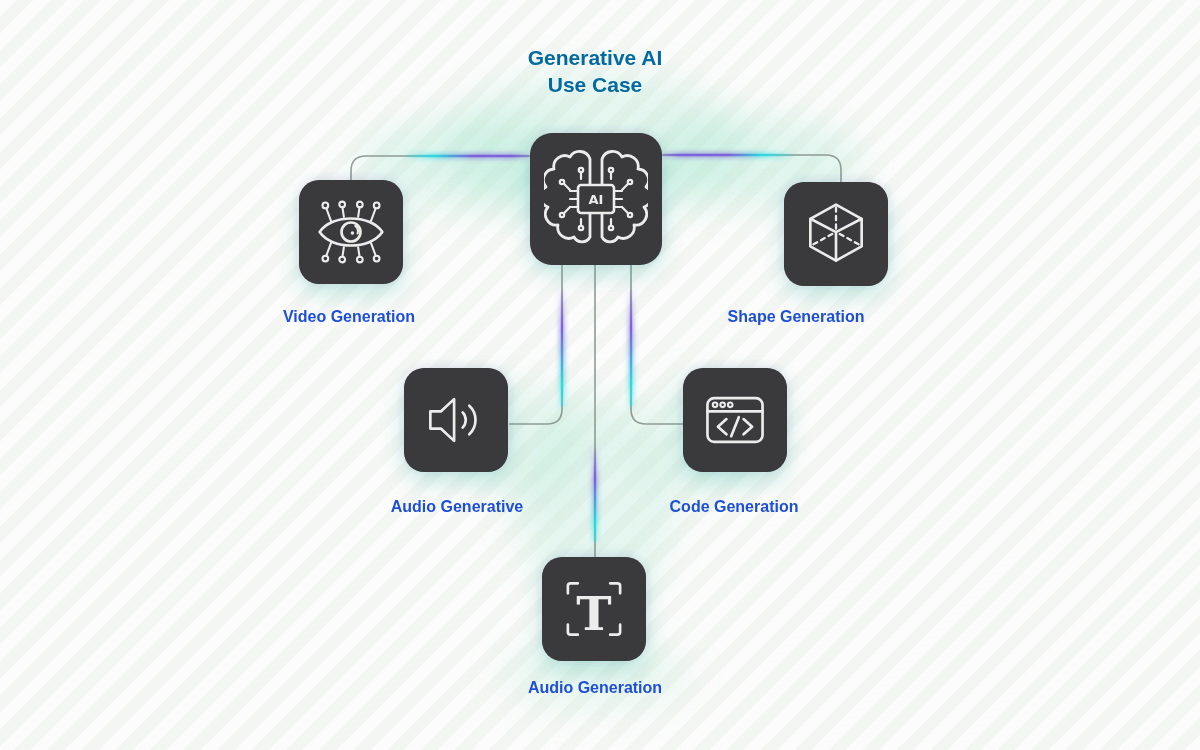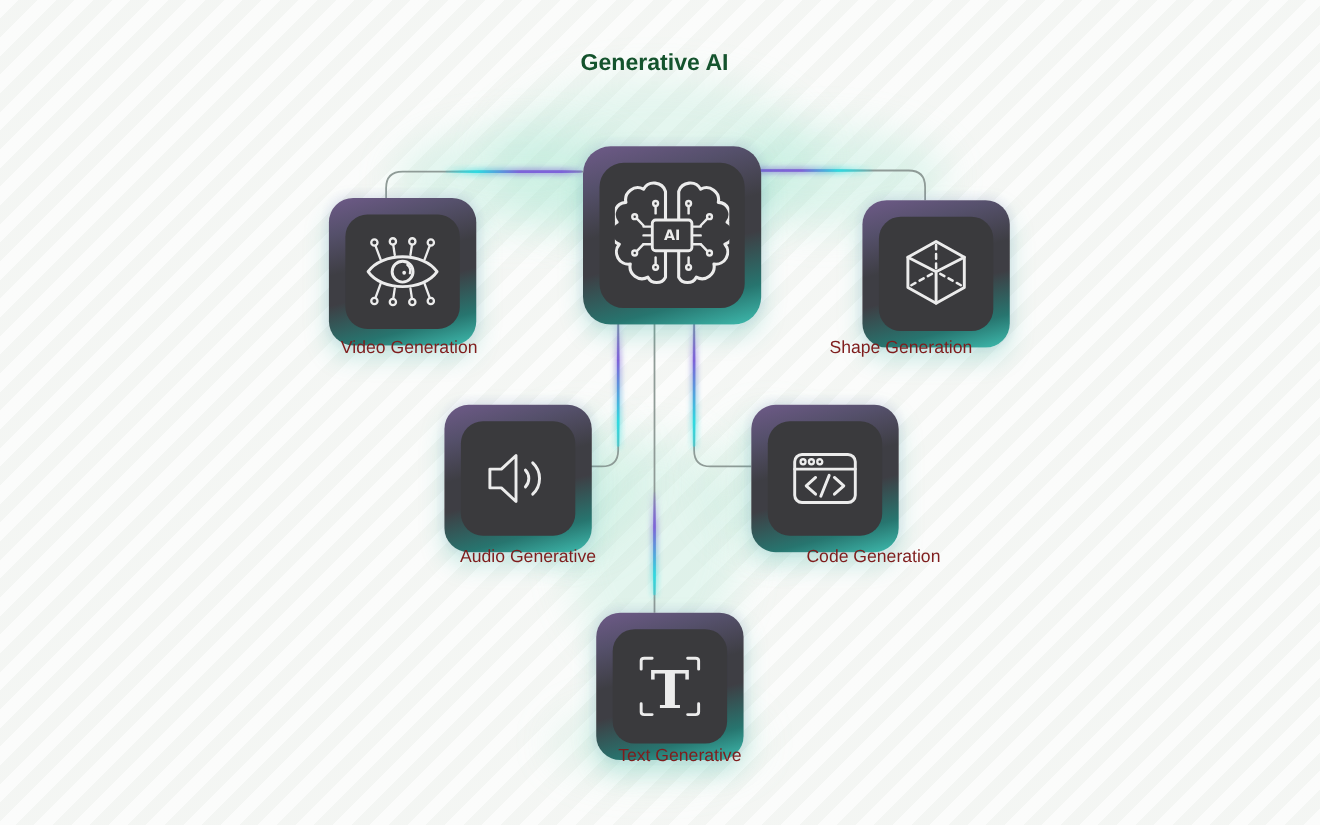--- a/index.html
+++ b/index.html
@@ -10,48 +10,48 @@
   }
   .stage::before{
     content:"";position:absolute;inset:0;
     background:repeating-linear-gradient(135deg, rgba(255,255,255,.55) 0 12px, rgba(241,244,241,.55) 12px 24px);
     pointer-events:none;
   }
   .blob{position:absolute;border-radius:50%;filter:blur(18px);pointer-events:none;}
 
   .title{
     position:absolute;left:495px;top:44px;width:200px;
-    text-align:center;font-size:21px;line-height:27px;font-weight:600;color:#14532d;
+    text-align:center;font-size:21px;line-height:27px;font-weight:600;color:#0369a1;
   }
 
   .node{
-    position:absolute;border-radius:22px;padding:15px;
+    position:absolute;border-radius:22px;padding:0;
     background:linear-gradient(165deg,#6e5a88 0%,#55506b 20%,#3e3e44 42%,#3e3e44 58%,#27756f 82%,#3fbdb0 100%);
     box-shadow:0 10px 22px rgba(48,178,160,.26), 0 -2px 10px rgba(110,90,180,.14);
   }
   .node-inner{
     width:100%;height:100%;background:#3a3a3d;border-radius:20px;
     display:flex;align-items:center;justify-content:center;
   }
   .node.center{left:530px;top:133px;width:132px;height:132px;border-radius:25px;}
   .node.center .node-inner{border-radius:22px;}
   .node.video{left:299px;top:180px;width:104px;height:104px;}
   .node.shape{left:784px;top:182px;width:104px;height:104px;}
   .node.audio{left:404px;top:368px;width:104px;height:104px;}
   .node.code{left:683px;top:368px;width:104px;height:104px;}
   .node.text{left:542px;top:557px;width:104px;height:104px;}
 
   .node-label{
     position:absolute;transform:translateX(-50%);
-    font-size:16px;font-weight:400;color:#7f1d1d;white-space:nowrap;margin-left:23px;
+    font-size:16px;font-weight:700;color:#1d4ed8;white-space:nowrap;
   }
   .lbl-video{left:349px;top:308px;}
   .lbl-shape{left:796px;top:308px;}
   .lbl-audio{left:457px;top:498px;}
-  .lbl-code{left:771px;top:498px;}
+  .lbl-code{left:734px;top:498px;}
   .lbl-text{left:595px;top:679px;}
 
   svg.connectors{position:absolute;left:0;top:0;}
   .base-line{stroke:#8f9b97;stroke-width:1.6;fill:none;}
   .glow-blur{fill:none;stroke-width:6;opacity:.5;stroke-linecap:round;}
   .glow-core{fill:none;stroke-width:2.4;stroke-linecap:round;}
 
   .icon{display:block;}
   .ic{stroke:#ececec;fill:none;stroke-width:2.8;stroke-linecap:round;stroke-linejoin:round;}
   .ic-thin{stroke:#ececec;fill:none;stroke-width:2.2;stroke-linecap:round;}
@@ -122,20 +122,21 @@
       <path class="glow-core" stroke="url(#g-left)" d="M 406 156 H 528"></path>
       <path class="glow-core" stroke="url(#g-right)" d="M 664 155 H 792"></path>
       <path class="glow-core" stroke="url(#g-vert1)" d="M 562 290 V 405"></path>
       <path class="glow-core" stroke="url(#g-vert2)" d="M 595 448 V 540"></path>
       <path class="glow-core" stroke="url(#g-vert1)" d="M 631 290 V 405"></path>
     </g>
   </svg>
 
   <div class="title">
     <div>Generative AI</div>
+    <div>Use Case</div>
   </div>
 
   <div class="node center">
     <div class="node-inner">
       <svg class="icon" width="104" height="104" viewBox="-52 -52 104 104">
         <path class="ic" stroke-width="2.6" d="M -6,-40 A 11 11 0 0 0 -26,-42 A 11 11 0 0 0 -42,-30 A 11 11 0 0 0 -50,-12 A 11 11 0 0 0 -48,8 A 11 11 0 0 0 -38,26 A 11 11 0 0 0 -22,38 A 9 9 0 0 0 -6,38 Z"></path>
         <path class="ic" stroke-width="2.6" d="M 6,-40 A 11 11 0 0 1 26,-42 A 11 11 0 0 1 42,-30 A 11 11 0 0 1 50,-12 A 11 11 0 0 1 48,8 A 11 11 0 0 1 38,26 A 11 11 0 0 1 22,38 A 9 9 0 0 1 6,38 Z"></path>
 
         <circle class="ic-thin" r="2.2" cx="-34" cy="-17"></circle>
           <path class="ic-thin" d="M -31.8,-15 L -26,-9"></path>
@@ -228,15 +229,15 @@
         <path class="ic" stroke-width="4.2" stroke-linecap="butt" d="M 17,27 H 24.5 Q 27.5,27 27.5,24.5 V 16.5"></path>
         <text x="0" y="4" font-size="50" font-weight="bold" text-anchor="middle" dominant-baseline="central" style="fill:#ececec;font-family:'DejaVu Serif',serif;">T</text>
       </svg>
     </div>
   </div>
 
   <div class="node-label lbl-video">Video Generation</div>
   <div class="node-label lbl-shape">Shape Generation</div>
   <div class="node-label lbl-audio">Audio Generative</div>
   <div class="node-label lbl-code">Code Generation</div>
-  <div class="node-label lbl-text">Text Generative</div>
+  <div class="node-label lbl-text">Audio Generation</div>
 
 </div>
 
 </body></html>

